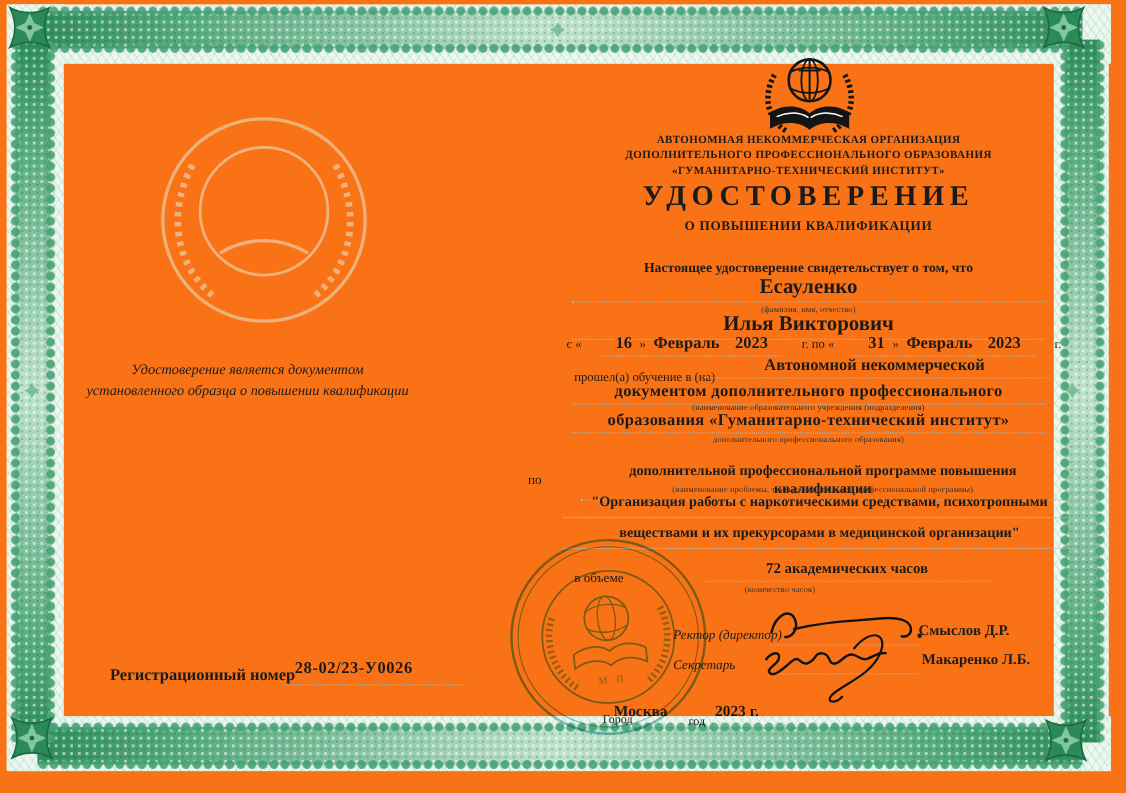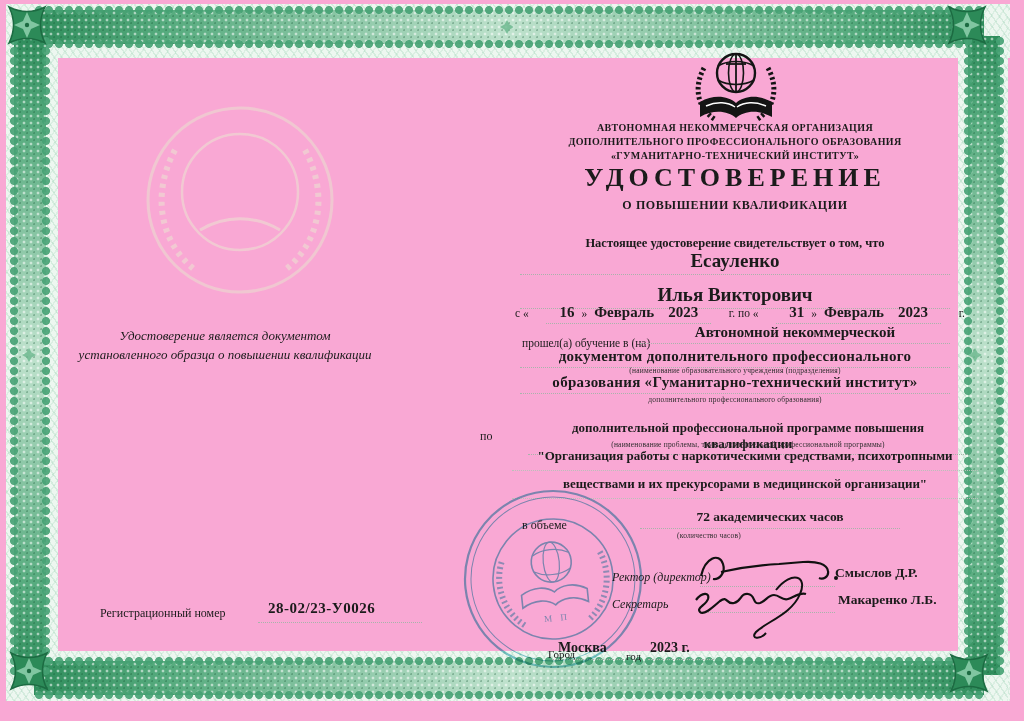--- a/index.html
+++ b/index.html
@@ -1,18 +1,18 @@
 <!DOCTYPE html>
 <html><head>
 <meta charset="utf-8">
 <style>
   html,body{margin:0;padding:0;background:#ffffff;}
   .cert{
     position:relative;width:1024px;height:721px;overflow:hidden;
-    background:#f9a8d4;color:#1b1b1b;
+    background:#f97316;color:#1b1b1b;
     font-family:"Liberation Serif","DejaVu Serif",serif;
   }
   .abs{position:absolute;}
   .ctr{text-align:center;}
   .it{font-style:italic;}
   .cap{font-size:7.5px;color:#2b2b2b;letter-spacing:.2px;}
   .lbl{font-size:11.5px;}
   .val{font-size:15px;font-weight:bold;}
   .line{position:absolute;height:0;border-bottom:1px dotted #a9b4ab;z-index:5;}
 
@@ -102,21 +102,21 @@
   #rector-name{left:835px;top:565px;font-size:13.5px;font-weight:bold;}
   #secretary-label{left:612px;top:597px;font-size:12px;}
   #secretary-name{left:838px;top:592px;font-size:13.5px;font-weight:bold;}
   #sig-rector{left:695px;top:546px;}
   #sig-secretary{left:688px;top:556px;}
   #city-label{left:520px;top:648px;font-size:11px;padding-left:28px;}
   #city{left:558px;top:640px;font-size:14px;font-weight:bold;}
   #year-label{left:626px;top:650px;font-size:11px;}
   #year{left:650px;top:640px;font-size:14px;font-weight:bold;}
   #note{left:55px;top:326px;width:340px;font-size:13px;font-style:italic;line-height:19px;}
-  #reg-label{left:100px;top:606px;font-size:12px;}
+  #reg-label{left:100px;top:606px;font-size:15px;font-weight:bold;}
   #reg-number{left:268px;top:600px;font-size:15px;font-weight:bold;letter-spacing:.5px;}
 </style>
 </head>
 <body>
 
 <div class="cert">
 
   
   <svg width="0" height="0" aria-hidden="true">
     <defs>
@@ -197,20 +197,21 @@
     <div>АВТОНОМНАЯ НЕКОММЕРЧЕСКАЯ ОРГАНИЗАЦИЯ</div>
     <div>ДОПОЛНИТЕЛЬНОГО ПРОФЕССИОНАЛЬНОГО ОБРАЗОВАНИЯ</div>
     <div>«ГУМАНИТАРНО-ТЕХНИЧЕСКИЙ ИНСТИТУТ»</div>
   </div>
   <div class="abs ctr z" id="title">УДОСТОВЕРЕНИЕ</div>
   <div class="abs ctr z" id="subtitle">О ПОВЫШЕНИИ КВАЛИФИКАЦИИ</div>
 
   
   <div class="abs ctr z" id="statement">Настоящее удостоверение свидетельствует о том, что</div>
   <div class="abs ctr z" id="surname">Есауленко</div>
+  <div class="abs ctr cap z" id="fio-caption">(фамилия, имя, отчество)</div>
   <div class="abs ctr z" id="given">Илья Викторович</div>
 
   
   <div class="abs z" id="daterow">
     <span class="lbl">с «</span>
     <span class="dgrp"><span class="val">16</span><span class="lbl">»</span><span class="val">Февраль</span><span class="val">2023</span></span>
     <span class="lbl">г. по «</span>
     <span class="dgrp"><span class="val">31</span><span class="lbl">»</span><span class="val">Февраль</span><span class="val">2023</span></span>
     <span class="lbl">г.</span>
   </div>

